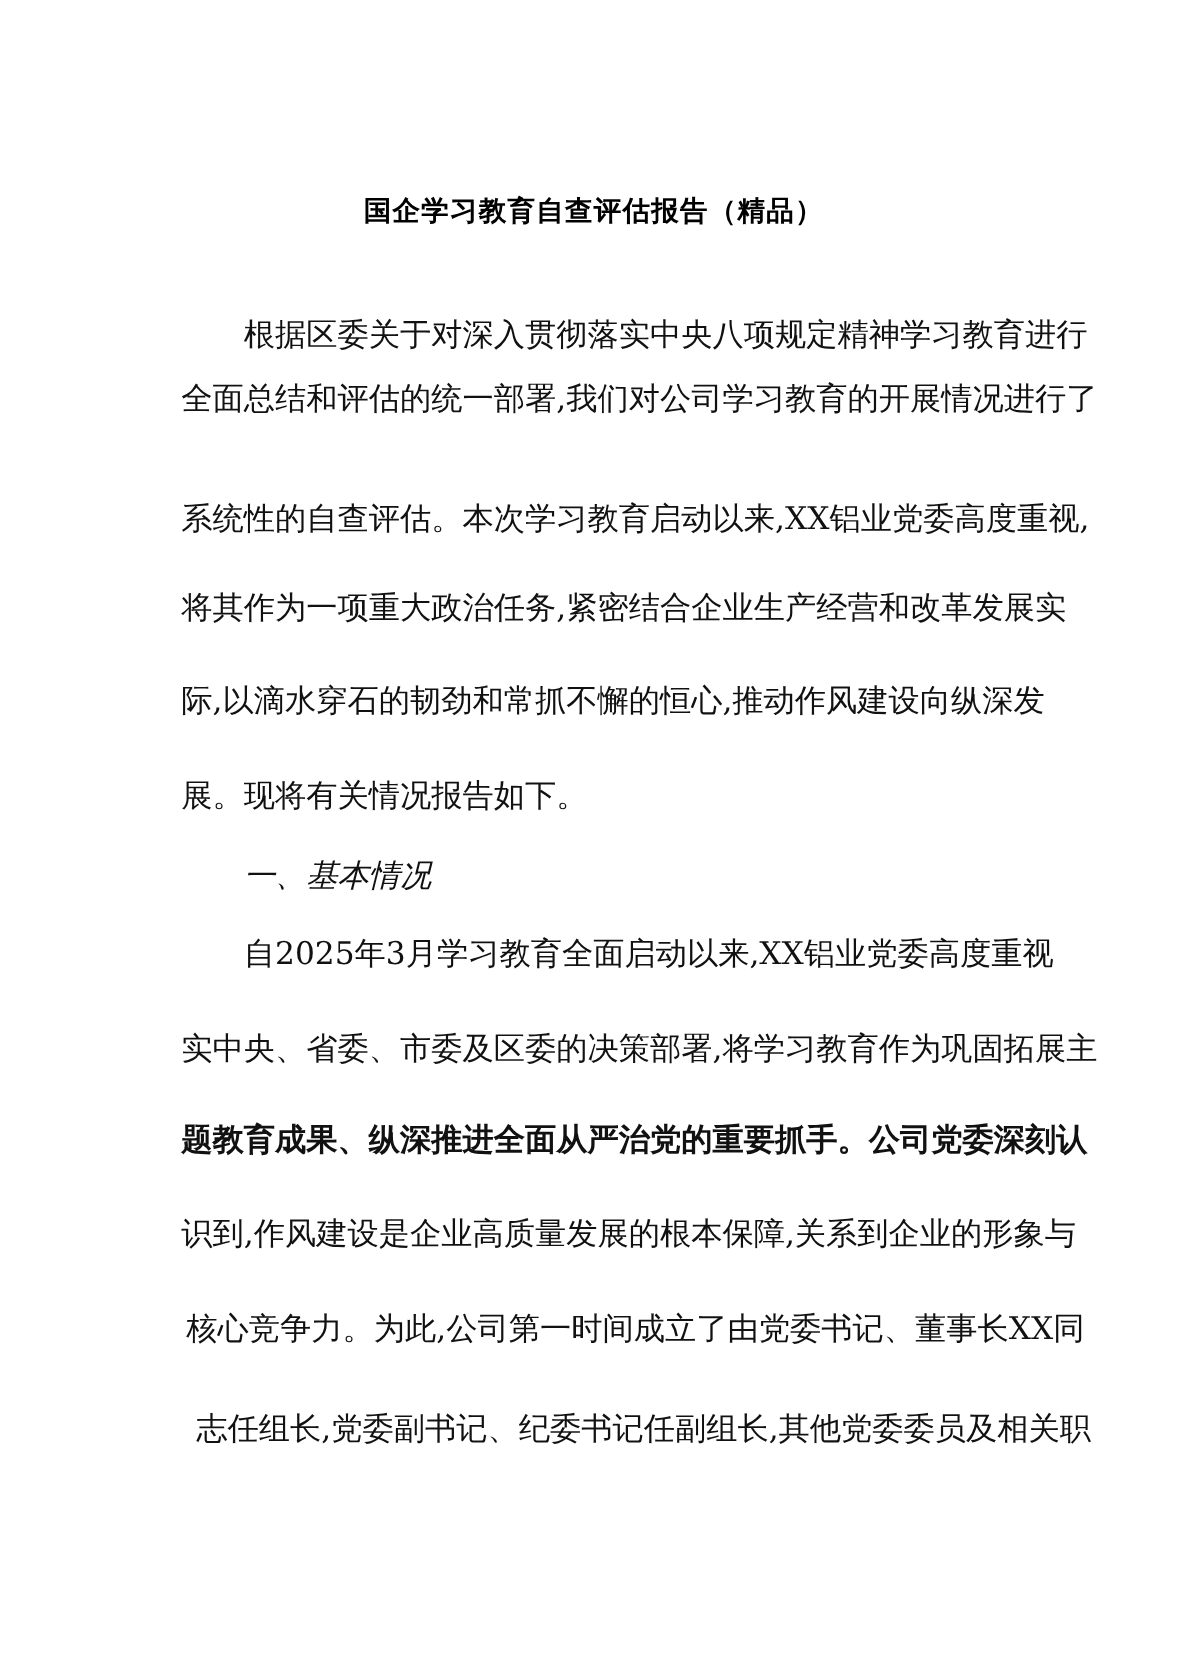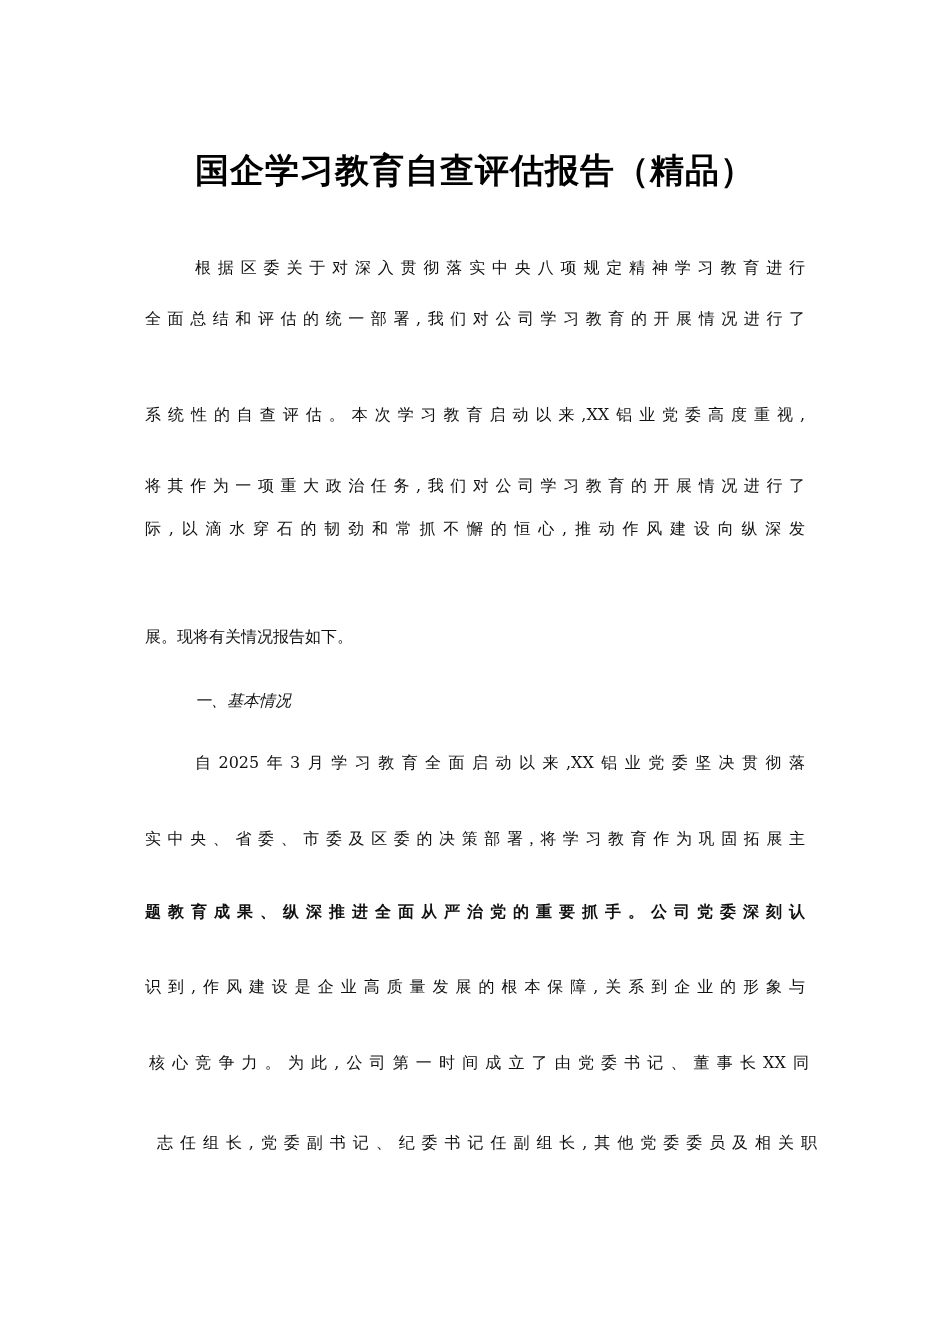--- a/index.html
+++ b/index.html
@@ -23,30 +23,30 @@
       background: #ffffff;
     }
     .title {
       position: absolute;
       left: 0;
       width: 950px;
       top: 146px;
       text-align: center;
       font-family: "DejaVu Sans", "Liberation Sans", sans-serif;
       font-weight: bold;
-      font-size: 34px;
+      font-size: 22px;
       letter-spacing: 1px;
       line-height: 48px;
       color: #000000;
     }
     .line {
       position: absolute;
       left: 145px;
       width: 660px;
-      font-size: 16px;
+      font-size: 25px;
       line-height: 30px;
       white-space: nowrap;
       text-align: justify;
       text-align-last: justify;
       color: #111111;
     }
     .line.indent {
       left: 195px;
       width: 610px;
     }
@@ -57,24 +57,24 @@
 </head>
 <body>
 
 <div class="page">
   <h1 class="title" style="margin:0;">国企学习教育自查评估报告（精品）</h1>
 
   <div id="body-lines">
       <p class="line indent" style="margin: 0px; top: 253px;">根据区委关于对深入贯彻落实中央八项规定精神学习教育进行</p>
       <p class="line" style="margin: 0px; top: 304px;">全面总结和评估的统一部署,我们对公司学习教育的开展情况进行了</p>
       <p class="line" style="margin: 0px; top: 400px;">系统性的自查评估。本次学习教育启动以来,XX铝业党委高度重视,</p>
-      <p class="line" style="margin: 0px; top: 471px;">将其作为一项重大政治任务,我们对公司学习教育的开展情况进行了</p>
-      <p class="line" style="margin: 0px; top: 514px;">际,以滴水穿石的韧劲和常抓不懈的恒心,推动作风建设向纵深发</p>
+      <p class="line" style="margin: 0px; top: 471px;">将其作为一项重大政治任务,紧密结合企业生产经营和改革发展实</p>
+      <p class="line" style="margin: 0px; top: 546px;">际,以滴水穿石的韧劲和常抓不懈的恒心,推动作风建设向纵深发</p>
       <p class="line last" style="margin: 0px; top: 622px;">展。现将有关情况报告如下。</p>
       <p class="line indent last" style="margin: 0px; top: 686px; font-style: italic;">一、基本情况</p>
-      <p class="line indent" style="margin: 0px; top: 748px;">自2025年3月学习教育全面启动以来,XX铝业党委坚决贯彻落</p>
-      <p class="line" style="margin: 0px; top: 824px; font-family: Liberation Serif, serif;">实中央、省委、市委及区委的决策部署,将学习教育作为巩固拓展主</p>
+      <p class="line indent" style="margin: 0px; top: 748px;">自2025年3月学习教育全面启动以来,XX铝业党委高度重视</p>
+      <p class="line" style="margin: 0px; top: 824px;">实中央、省委、市委及区委的决策部署,将学习教育作为巩固拓展主</p>
       <p class="line" style="margin: 0px; top: 897px; font-weight: bold;">题教育成果、纵深推进全面从严治党的重要抓手。公司党委深刻认</p>
       <p class="line" style="margin: 0px; top: 972px;">识到,作风建设是企业高质量发展的根本保障,关系到企业的形象与</p>
       <p class="line" style="margin: 4px; top: 1044px;">核心竞争力。为此,公司第一时间成立了由党委书记、董事长XX同</p>
       <p class="line" style="margin: 12px; top: 1116px;">志任组长,党委副书记、纪委书记任副组长,其他党委委员及相关职</p>
     </div>
 </div>
 
 </body></html>

